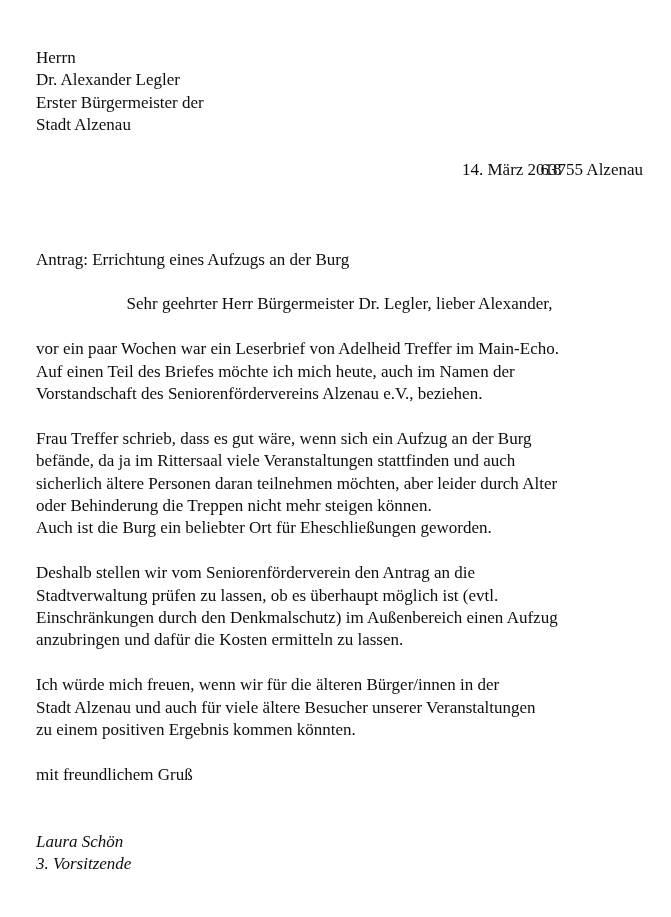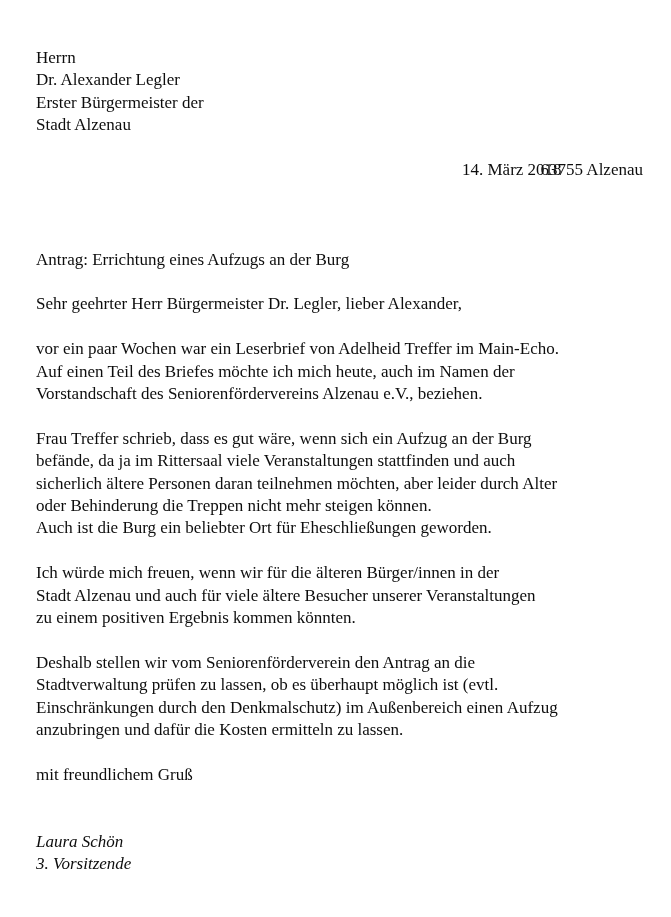--- a/index.html
+++ b/index.html
@@ -38,20 +38,21 @@
     left: 426px;
     top: 0;
     white-space: nowrap;
   }
   .subject {
     font-weight: normal;
     margin: 0 0 22.4px 0;
   }
   .salutation {
     margin: 0 0 22.4px 0;
+    text-align: center;
   }
   .paragraph {
     margin: 0 0 22.4px 0;
   }
   .closing {
     margin: 0 0 44.8px 0;
   }
   .signature {
     margin: 0;
     font-style: italic;
@@ -79,28 +80,28 @@
   <div class="paragraph pre">vor ein paar Wochen war ein Leserbrief von Adelheid Treffer im Main-Echo.
 Auf einen Teil des Briefes möchte ich mich heute, auch im Namen der
 Vorstandschaft des Seniorenfördervereins Alzenau e.V., beziehen.</div>
 
   <div class="paragraph pre">Frau Treffer schrieb, dass es gut wäre, wenn sich ein Aufzug an der Burg
 befände, da ja im Rittersaal viele Veranstaltungen stattfinden und auch
 sicherlich ältere Personen daran teilnehmen möchten, aber leider durch Alter
 oder Behinderung die Treppen nicht mehr steigen können.
 Auch ist die Burg ein beliebter Ort für Eheschließungen geworden.</div>
 
-  <div class="paragraph pre">Ich würde mich freuen, wenn wir für die älteren Bürger/innen in der
-Stadt Alzenau und auch für viele ältere Besucher unserer Veranstaltungen
-zu einem positiven Ergebnis kommen könnten.</div>
-
   <div class="paragraph pre">Deshalb stellen wir vom Seniorenförderverein den Antrag an die
 Stadtverwaltung prüfen zu lassen, ob es überhaupt möglich ist (evtl.
 Einschränkungen durch den Denkmalschutz) im Außenbereich einen Aufzug
 anzubringen und dafür die Kosten ermitteln zu lassen.</div>
+
+  <div class="paragraph pre">Ich würde mich freuen, wenn wir für die älteren Bürger/innen in der
+Stadt Alzenau und auch für viele ältere Besucher unserer Veranstaltungen
+zu einem positiven Ergebnis kommen könnten.</div>
 
   <div class="closing">mit freundlichem Gruß</div>
 
   <div class="signature">
     <div>Laura Schön</div>
     <div>3. Vorsitzende</div>
   </div>
 
 </div>
 

